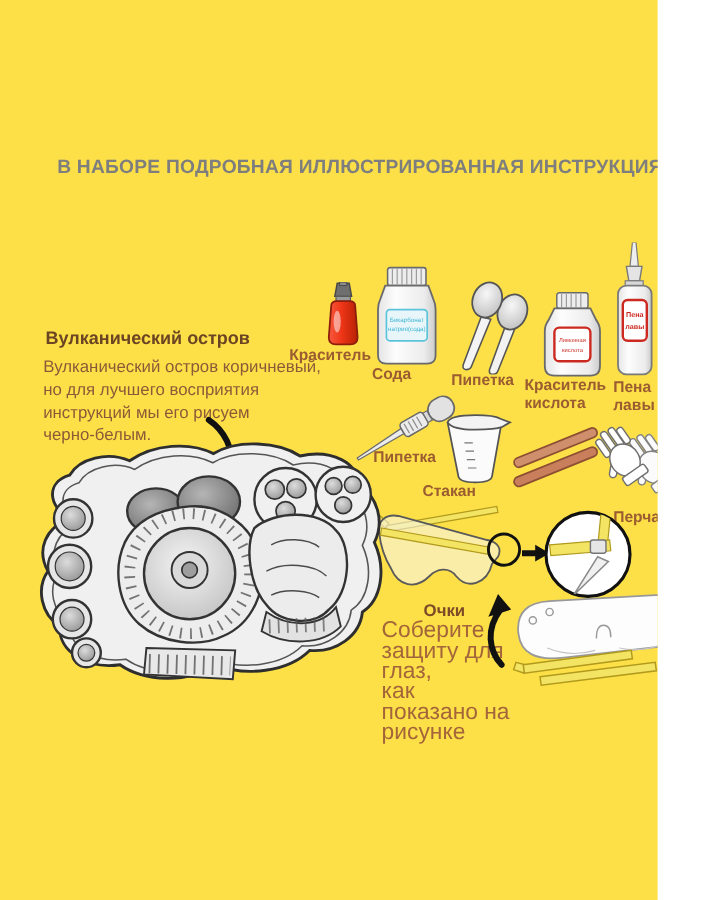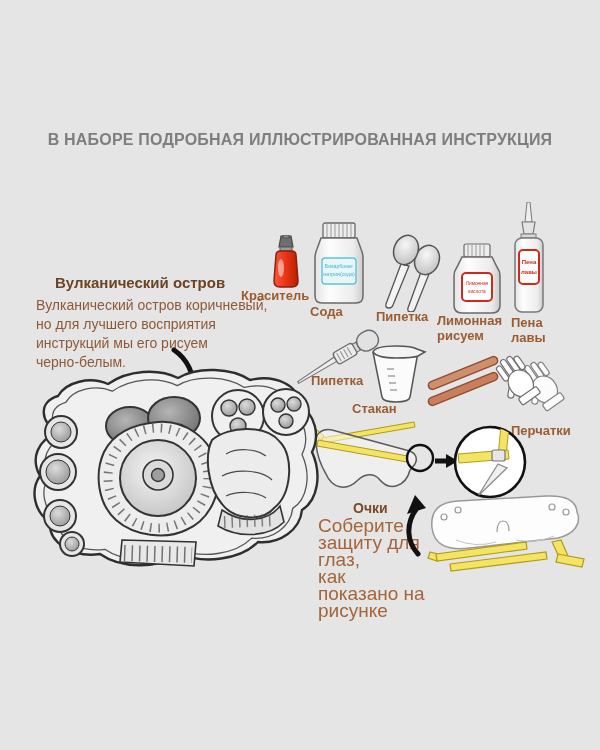--- a/index.html
+++ b/index.html
@@ -1,21 +1,21 @@
 <!DOCTYPE html>
 <html><head>
 <meta charset="utf-8">
 <style>
   html,body{margin:0;padding:0;background:#fff;}
-  .canvas{position:relative;width:600px;height:750px;background:#e5e5e5;
+  .canvas{position:relative;width:548px;height:750px;background:#fde047;
           font-family:"Liberation Sans",sans-serif;overflow:hidden;}
   .title{position:absolute;top:131px;left:0;width:600px;text-align:center;
          font-size:16px;font-weight:bold;color:#7e7e7e;letter-spacing:.2px;}
   .island-heading{position:absolute;top:274px;left:38px;font-size:15px;
-         font-weight:bold;color:#6b4423;margin-left:17px;}
+         font-weight:bold;color:#6b4423;}
   .island-desc{position:absolute;top:296px;left:36px;width:240px;font-size:14px;
          line-height:19px;color:#8d5a38;white-space:pre-line;}
   .item-label{position:absolute;font-weight:bold;font-size:13px;line-height:15px;
          color:#9a5c30;text-align:left;}
   .goggles-heading{position:absolute;top:500px;left:328px;font-size:14px;
          font-weight:bold;color:#7c4a26;margin-left:25px;}
   .goggles-instruction{position:absolute;top:517px;left:318px;width:110px;
          font-size:19px;line-height:17px;color:#a4653a;white-space:pre-line;}
   .art{position:absolute;}
   svg text{font-family:"Liberation Sans",sans-serif;}
@@ -115,21 +115,21 @@
         <line x1="30" y1="2" x2="30" y2="13"></line>
       <line x1="34" y1="2" x2="34" y2="13"></line>
     </g>
     <path d="M12,14 L42,14 L47,24 Q50,28 50,33 L50,62 Q50,70 42,70 L12,70 Q4,70 4,62 L4,33 Q4,28 7,24 Z" fill="url(#gbottle)" stroke="#6a6a6a" stroke-width="1.5"></path>
     <g>
       <rect x="12" y="30" width="30" height="28" rx="4" fill="#ffffff" stroke="#cc2a20" stroke-width="2"></rect>
       <text x="27" y="42" text-anchor="middle" font-size="4.8" fill="#cc2a20">Лимонная</text>
       <text x="27" y="50" text-anchor="middle" font-size="4.8" fill="#cc2a20">кислота</text>
     </g>
   </svg>
-  <div class="item-label" style="left:437px;top:313px;width:80px">Лимонная рисуем</div>
+  <div class="item-label" style="left:437px;top:313px;width:80px">Краситель кислота</div>
 
   <svg class="art" style="left:510px;top:202px" width="38" height="114" viewBox="0 0 38 114">
     <polygon points="17,0 20,0 22,20 15,20" fill="#eeeeee" stroke="#7a7a7a" stroke-width="1"></polygon>
     <polygon points="12,20 25,20 23,32 14,32" fill="#e4e4e4" stroke="#7a7a7a" stroke-width="1.2"></polygon>
     <rect x="11" y="32" width="15" height="4" fill="#d8d8d8" stroke="#7a7a7a" stroke-width="1"></rect>
     <rect x="5" y="36" width="28" height="74" rx="7" fill="url(#gbottle)" stroke="#7a7a7a" stroke-width="1.5"></rect>
     <g>
       <rect x="9" y="48" width="20" height="34" rx="4" fill="#ffffff" stroke="#cc2a20" stroke-width="2"></rect>
       <text x="19" y="62" text-anchor="middle" font-size="6" font-weight="bold" fill="#cc2a20">Пена</text>
       <text x="19" y="72" text-anchor="middle" font-size="6" font-weight="bold" fill="#cc2a20">лавы</text>

